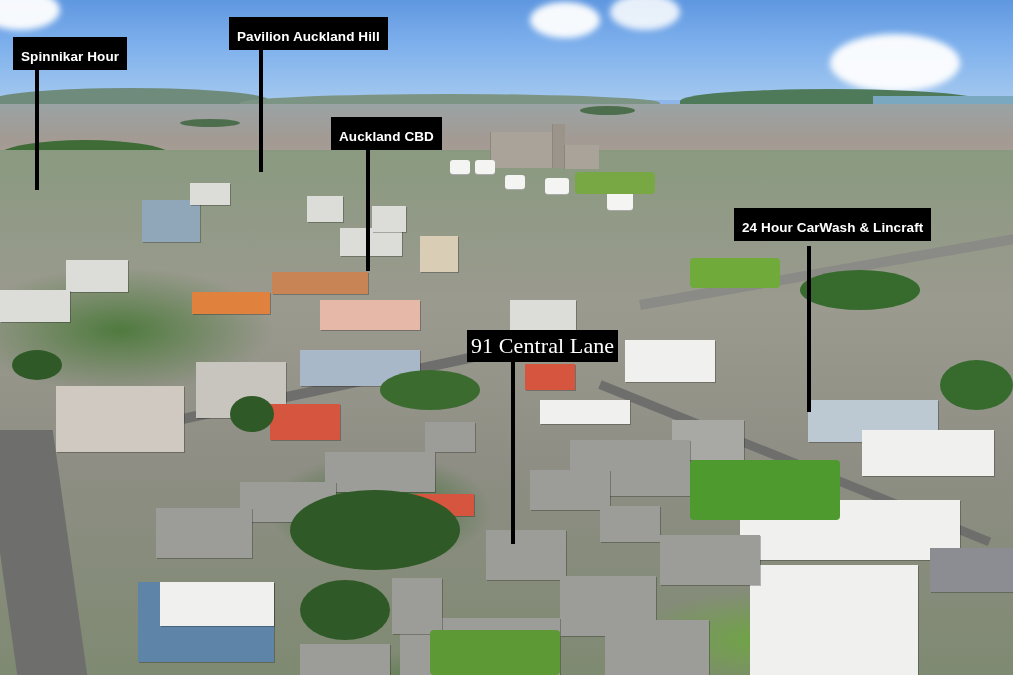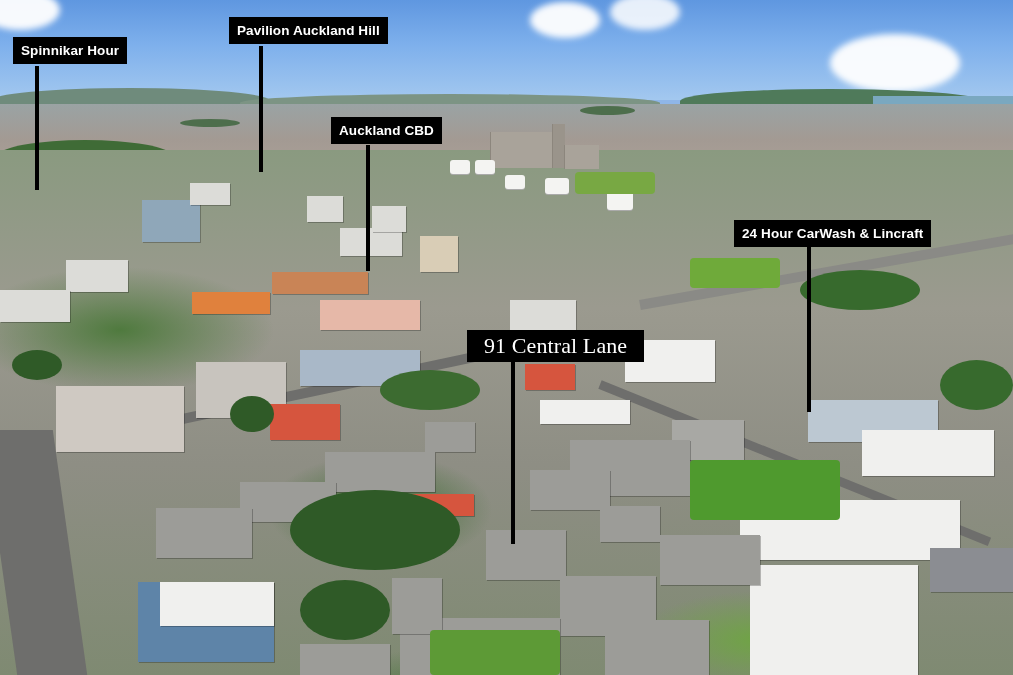--- a/index.html
+++ b/index.html
@@ -24,22 +24,22 @@
   .roof-red { background:#d6553e; }
   .roof-white { background:#f0f0ee; }
   .roof-orange { background:#e0813d; }
   .green { position:absolute; background:#5f9a3a; border-radius:4px; }
   .tree { position:absolute; background:#2f5a27; border-radius:50%; }
   .road { position:absolute; background:#6e6e6c; }
   .silo { position:absolute; background:#a9a39a; border-left:1px solid #8c867d; }
   .tank { position:absolute; background:#f4f4f2; border-radius:3px; box-shadow:0 1px 0 #aaa; }
   .label { position:absolute; background:#000; color:#fff; white-space:nowrap;
            font-family:"DejaVu Sans", sans-serif; font-weight:normal; letter-spacing:0.1px; }
-  .label.sans { font-size:13.5px; padding:6px 8px 5px 8px; line-height:16px; font-family:"Liberation Sans", sans-serif; font-weight:bold; }
-  .label.serif { font-family:"Liberation Serif", serif; font-size:22px; padding:3px 17px; line-height:26px; }
+  .label.sans { font-size:13.5px; padding:12px 8px 5px 8px; line-height:16px; font-family:"Liberation Sans", sans-serif; font-weight:bold; }
+  .label.serif { font-family:"Liberation Serif", serif; font-size:22px; padding:3px 4px; line-height:26px; }
   .pin { position:absolute; width:4px; background:#000; }
 </style>
 </head>
 <body>
 
 <div class="scene">
   <div class="sky"></div>
   <div class="cloud" style="left:-20px;top:-10px;width:80px;height:40px;"></div>
   <div class="cloud" style="left:530px;top:2px;width:70px;height:36px;"></div>
   <div class="cloud" style="left:610px;top:-6px;width:70px;height:36px;opacity:.85;"></div>
@@ -127,15 +127,15 @@
 
   <div class="pin" style="left:35px;top:66px;height:124px;"></div>
   <div class="pin" style="left:259px;top:46px;height:126px;"></div>
   <div class="pin" style="left:366px;top:145px;height:126px;"></div>
   <div class="pin" style="left:807px;top:246px;height:166px;"></div>
   <div class="pin" style="left:511px;top:362px;height:182px;"></div>
 
   <div class="label sans" style="left:13px;top:37px;">Spinnikar Hour</div>
   <div class="label sans" style="left:229px;top:17px;">Pavilion Auckland Hill</div>
   <div class="label sans" style="left:331px;top:117px;">Auckland CBD</div>
-  <div class="label sans" style="left:734px;top:220px;">24 Hour CarWash &amp; Lincraft</div>
+  <div class="label sans" style="left:734px;top:208px;">24 Hour CarWash &amp; Lincraft</div>
   <div class="label serif" style="left:467px;top:330px;">91 Central Lane</div>
 </div>
 
 </body></html>

